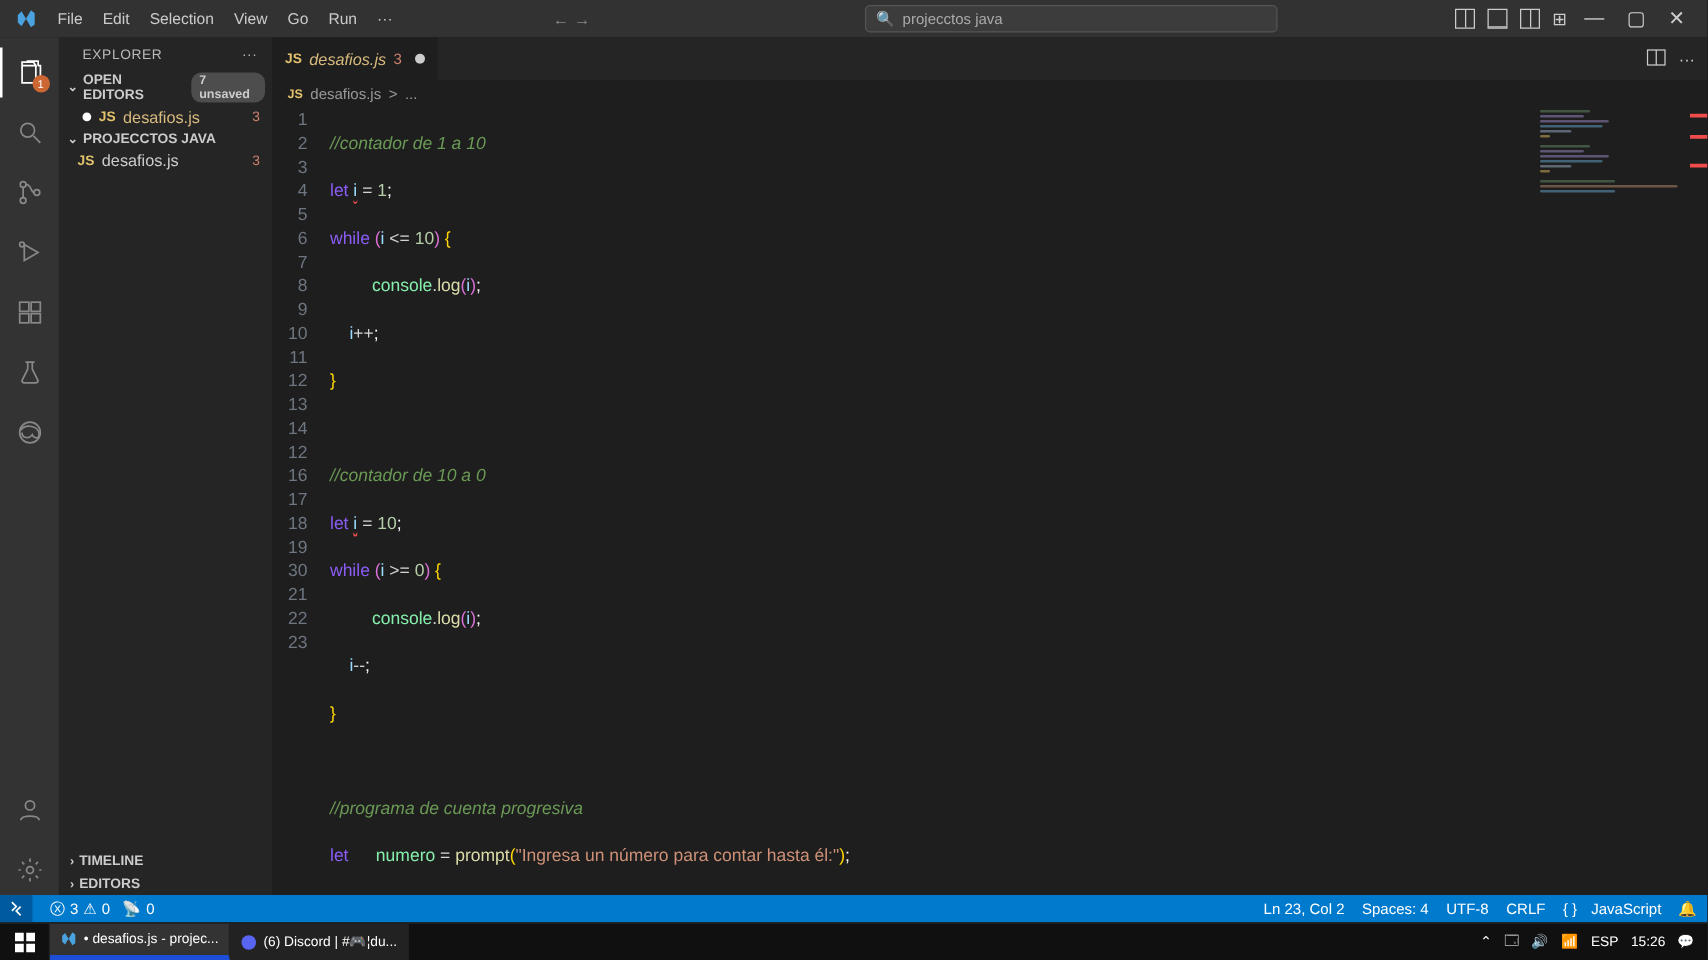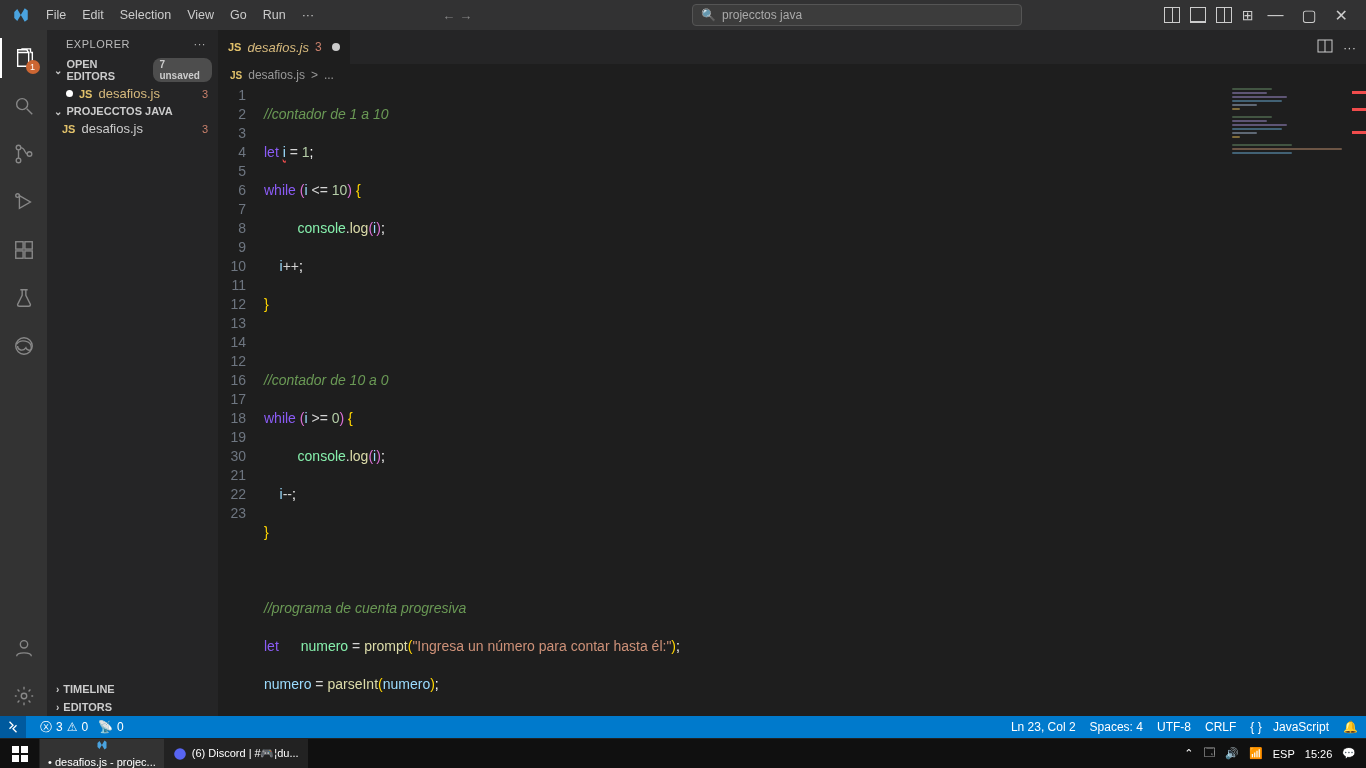--- a/index.html
+++ b/index.html
@@ -62,21 +62,21 @@
 .minimap .ml { height:2px; margin:2px 0; border-radius:1px; }
 .overview { position:absolute; top:56px; right:0; width:14px; height:calc(100% - 56px); background:#1e1e1e; }
 .overview .mark { position:absolute; right:0; width:14px; height:3px; background:#f14c4c; }
 .statusbar { height:22px; background:#007acc; color:#fff; display:flex; align-items:center; font-size:12px; padding:0 8px; gap:12px; }
 .statusbar .sb-item { display:flex; align-items:center; gap:4px; }
 .statusbar .sb-left { display:flex; gap:10px; }
 .statusbar .sb-right { margin-left:auto; display:flex; gap:14px; }
 .sb-remote { background:#005a9e; height:22px; display:flex; align-items:center; padding:0 6px; margin-left:-8px; margin-right:2px; }
 .taskbar { height:30px; background:#101010; display:flex; align-items:center; border-top:1px solid #222; }
 .taskbar .tb-item { height:30px; display:flex; align-items:center; gap:5px; padding:0 8px; font-size:11px; color:#fff; border-right:1px solid #222; }
-.taskbar .tb-item.active { background:#333; border-bottom:1px solid #1d4ed8;flex-direction:column; }
+.taskbar .tb-item.active { background:#333; border-bottom:5px solid #1d4ed8; }
 .taskbar .start { width:40px; justify-content:center; }
 .taskbar .start svg { width:16px; height:16px; fill:#fff; }
 .taskbar .tray { margin-left:auto; display:flex; align-items:center; gap:10px; padding:0 10px; font-size:11px; color:#fff; }
 .code-row { display:block; height:19px; }
 </style>
 </head>
 <body>
 
 <div class="menubar">
   <div class="logo">
@@ -264,20 +264,21 @@
         </div>
       <div class="code">
 <span class="code-row"><span class="c-com">//contador de 1 a 10</span></span>
 <span class="code-row"><span class="c-kw">let</span> <span class="c-var underline">i</span><span> = </span><span class="c-num">1</span><span class="c-semi">;</span></span>
 <span class="code-row"><span class="c-kw">while</span><span> </span><span class="c-br2">(</span><span class="c-var">i</span><span class="c-op"> &lt;= </span><span class="c-num">10</span><span class="c-br2">)</span><span> </span><span class="c-br">{</span></span>
 <span class="code-row"><span>    </span><span class="c-fn">console</span><span class="c-punc">.</span><span class="c-call">log</span><span class="c-br2">(</span><span class="c-var">i</span><span class="c-br2">)</span><span class="c-semi">;</span></span>
 <span class="code-row"><span>    </span><span class="c-var">i</span><span class="c-op">++</span><span class="c-semi">;</span></span>
 <span class="code-row"><span class="c-br">}</span></span>
 <span class="code-row"> </span>
 <span class="code-row"><span class="c-com">//contador de 10 a 0</span></span>
+<span class="code-row"><span class="c-kw">let</span> <span class="c-var underline">i</span><span> = </span><span class="c-num">10</span><span class="c-semi">;</span></span>
 <span class="code-row"><span class="c-kw">while</span><span> </span><span class="c-br2">(</span><span class="c-var">i</span><span class="c-op"> &gt;= </span><span class="c-num">0</span><span class="c-br2">)</span><span> </span><span class="c-br">{</span></span>
 <span class="code-row"><span>    </span><span class="c-fn">console</span><span class="c-punc">.</span><span class="c-call">log</span><span class="c-br2">(</span><span class="c-var">i</span><span class="c-br2">)</span><span class="c-semi">;</span></span>
 <span class="code-row"><span>    </span><span class="c-var">i</span><span class="c-op">--</span><span class="c-semi">;</span></span>
 <span class="code-row"><span class="c-br">}</span></span>
 <span class="code-row"> </span>
 <span class="code-row"><span class="c-com">//programa de cuenta progresiva</span></span>
 <span class="code-row"><span class="c-kw">let</span> <span class="c-fn">numero</span><span> = </span><span class="c-call">prompt</span><span class="c-br">(</span><span class="c-str">"Ingresa un número para contar hasta él:"</span><span class="c-br">)</span><span class="c-semi">;</span></span>
 <span class="code-row"><span class="c-var">numero</span><span> = </span><span class="c-call">parseInt</span><span class="c-br">(</span><span class="c-var">numero</span><span class="c-br">)</span><span class="c-semi">;</span></span>
 
 

